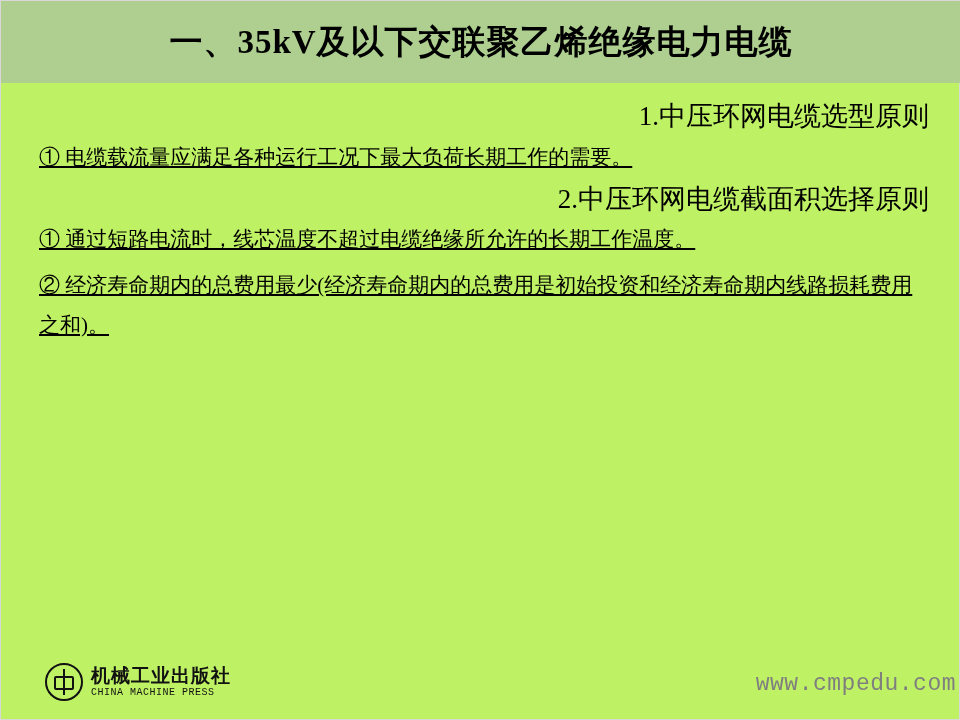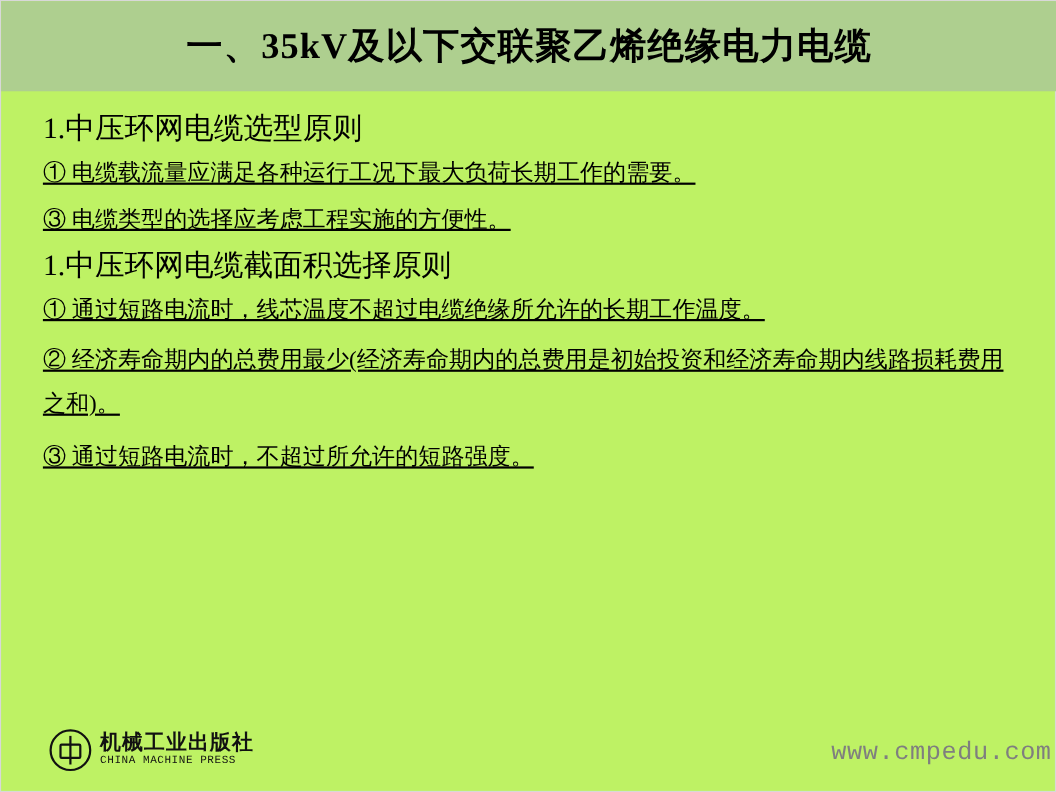--- a/index.html
+++ b/index.html
@@ -47,20 +47,21 @@
     left: 38px;
     top: 94px;
     width: 890px;
   }
   .section-heading {
     font-size: 27px;
     color: #000000;
     line-height: 1.28;
     margin: 4px 0 6px 0;
     font-family: "Liberation Serif", "DejaVu Serif", serif;
+    text-align: right;
   }
   .bullet-line {
     font-size: 21px;
     color: #000000;
     line-height: 1.62;
     margin: 0 0 6px 0;
     font-family: "Liberation Serif", "DejaVu Serif", serif;
     white-space: nowrap;
     text-decoration: underline;
   }
@@ -150,28 +151,26 @@
 
   <div class="header-band">
     <div class="header-title">一、35kV及以下交联聚乙烯绝缘电力电缆</div>
   </div>
 
   <div class="content">
 
     <div class="section group-1">
       <div class="section-heading">1.中压环网电缆选型原则</div>
       <div class="bullet-line">① 电缆载流量应满足各种运行工况下最大负荷长期工作的需要。</div>
-      <div class="bullet-line">③ 电缆类型的选择应考虑工程实施的方便性。</div>
     </div>
 
     <div class="section group-2">
-      <div class="section-heading">1.中压环网电缆截面积选择原则</div>
+      <div class="section-heading">2.中压环网电缆截面积选择原则</div>
       <div class="bullet-line">① 通过短路电流时，线芯温度不超过电缆绝缘所允许的长期工作温度。</div>
       <div class="bullet-line wrap">② 经济寿命期内的总费用最少(经济寿命期内的总费用是初始投资和经济寿命期内线路损耗费用之和)。</div>
-      <div class="bullet-line">③ 通过短路电流时，不超过所允许的短路强度。</div>
     </div>
 
   </div>
 
   <div class="footer">
     <div class="logo">
       <div class="logo-mark"></div>
       <div class="logo-text">
         <div class="logo-cn">机械工业出版社</div>
         <div class="logo-en">CHINA MACHINE PRESS</div>

